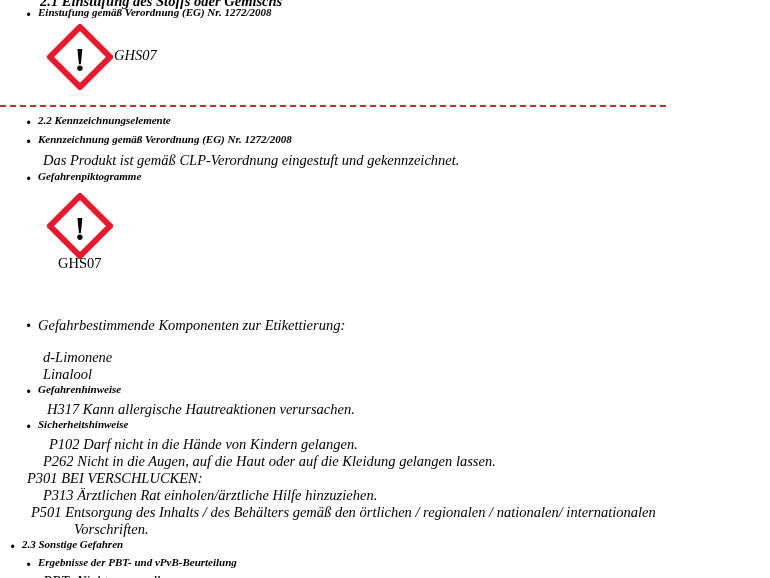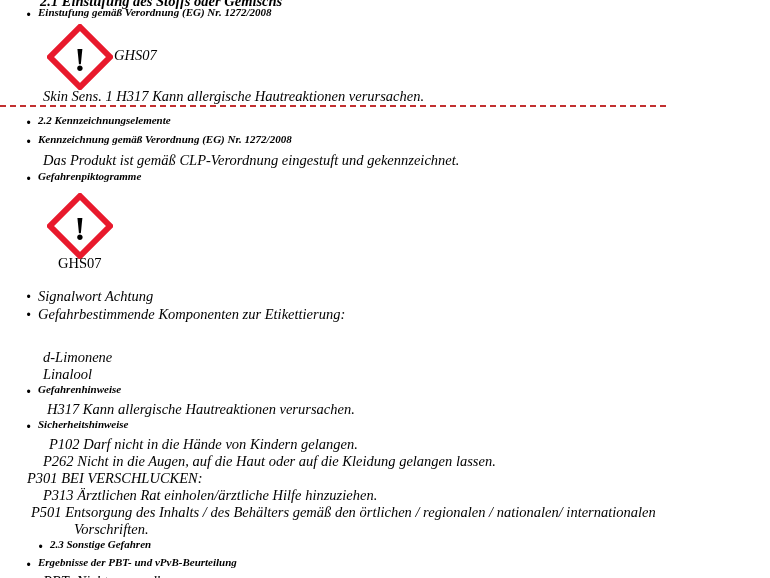--- a/index.html
+++ b/index.html
@@ -92,21 +92,20 @@
   <div class="absrow" style="top:24px; left:47px;">
     <div class="ghs">
       <svg width="66" height="66" viewBox="0 0 66 66" xmlns="http://www.w3.org/2000/svg">
         <polygon points="33,3 63,33 33,63 3,33" fill="#ffffff" stroke="#e8192c" stroke-width="6"></polygon>
         <text x="33" y="47" font-family="Liberation Serif, serif" font-size="34" font-weight="bold" text-anchor="middle" fill="#000000">!</text>
       </svg>
     </div>
   </div>
   <div class="absrow ghs-label" style="top:47px; left:114px;">GHS07</div>
 
-  <div class="absrow italic" style="top:88px; left:43px;">Skin Sens. 1  H317 Kann allergische Hautreaktionen verursachen.</div>
 
   <hr class="hr-dashed" style="top:105px;">
 
   <div class="absrow bullet-line bold-italic" style="top:114px; left:20px;">
     <span>2.2 Kennzeichnungselemente</span>
   </div>
   <div class="absrow bullet-line bold-italic" style="top:133px; left:20px;">
     <span>Kennzeichnung gemäß Verordnung (EG) Nr. 1272/2008</span>
   </div>
   <div class="absrow italic" style="top:152px; left:43px;">Das Produkt ist gemäß CLP-Verordnung eingestuft und gekennzeichnet.</div>
@@ -117,46 +116,43 @@
   <div class="absrow" style="top:193px; left:47px;">
     <div class="ghs">
       <svg width="66" height="66" viewBox="0 0 66 66" xmlns="http://www.w3.org/2000/svg">
         <polygon points="33,3 63,33 33,63 3,33" fill="#ffffff" stroke="#e8192c" stroke-width="6"></polygon>
         <text x="33" y="47" font-family="Liberation Serif, serif" font-size="34" font-weight="bold" text-anchor="middle" fill="#000000">!</text>
       </svg>
     </div>
   </div>
   <div class="absrow ghs-label-plain" style="top:255px; left:58px;">GHS07</div>
 
-  <div class="absrow bullet-line italic" style="top:288px; left:20px;">
-    <span>Signalwort Achtung</span>
-  </div>
 
-  <div class="absrow bullet-line italic" style="top:306px; left:20px;">
+  <div class="absrow bullet-line italic" style="top:317px; left:20px;">
     <span>Gefahrbestimmende Komponenten zur Etikettierung:</span>
   </div>
   <div class="absrow italic" style="top:349px; left:43px;">d-Limonene</div>
   <div class="absrow italic" style="top:366px; left:43px;">Linalool</div>
 
   <div class="absrow bullet-line bold-italic" style="top:383px; left:20px;">
     <span>Gefahrenhinweise</span>
   </div>
   <div class="absrow italic" style="top:401px; left:47px;">H317 Kann allergische Hautreaktionen verursachen.</div>
 
   <div class="absrow bullet-line bold-italic" style="top:418px; left:20px;">
     <span>Sicherheitshinweise</span>
   </div>
   <div class="absrow italic" style="top:436px; left:49px;">P102 Darf nicht in die Hände von Kindern gelangen.</div>
   <div class="absrow italic" style="top:453px; left:43px;">P262 Nicht in die Augen, auf die Haut oder auf die Kleidung gelangen lassen.</div>
   <div class="absrow italic" style="top:470px; left:27px;">P301 BEI VERSCHLUCKEN:</div>
   <div class="absrow italic" style="top:487px; left:43px;text-align:center;">P313 Ärztlichen Rat einholen/ärztliche Hilfe hinzuziehen.</div>
   <div class="absrow italic" style="top:504px; left:31px;">P501 Entsorgung des Inhalts / des Behälters gemäß den örtlichen / regionalen / nationalen/ internationalen</div>
   <div class="absrow italic" style="top:521px; left:74px;">Vorschriften.</div>
 
-  <div class="absrow bullet-line bold-italic" style="top:538px; left:32px;">
+  <div class="absrow bullet-line bold-italic" style="top:538px; left:4px;">
     <span>2.3 Sonstige Gefahren</span>
   </div>
   <div class="absrow bullet-line bold-italic" style="top:556px; left:20px;">
     <span>Ergebnisse der PBT- und vPvB-Beurteilung</span>
   </div>
   <div class="absrow italic" style="top:573px; left:43px;">PBT: Nicht anwendbar.</div>
 
 </div>
 
 </body></html>

